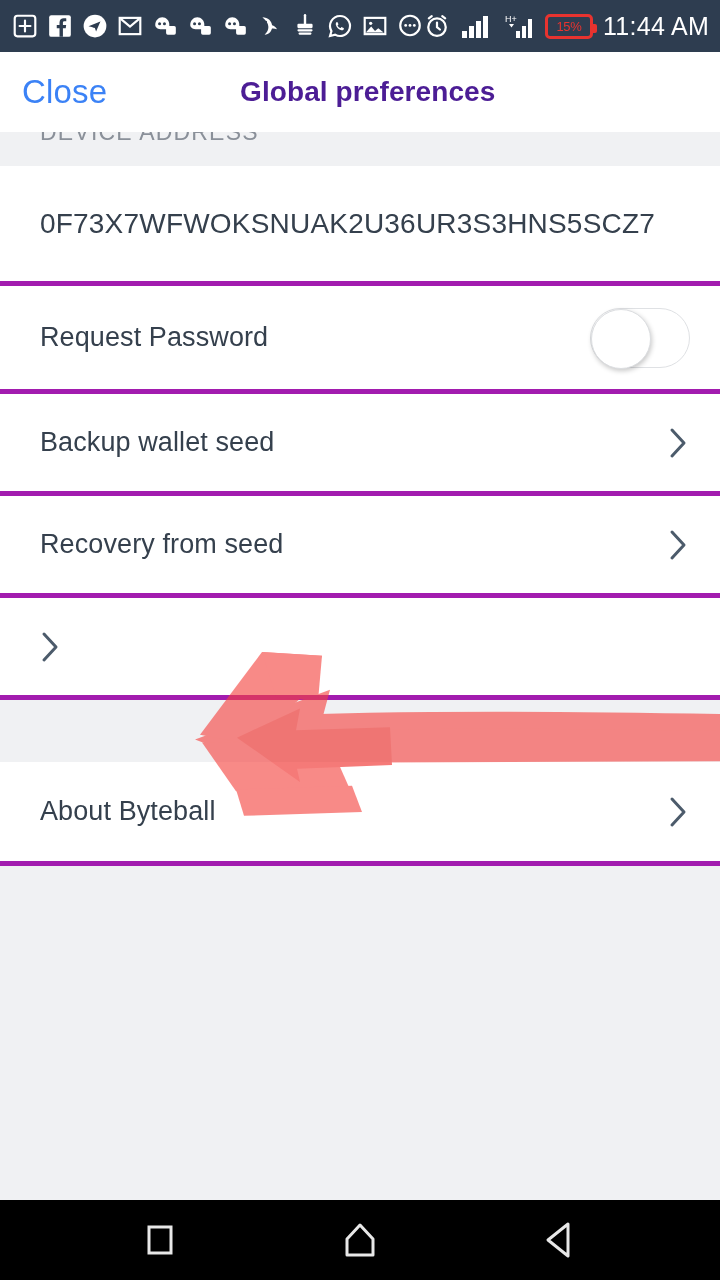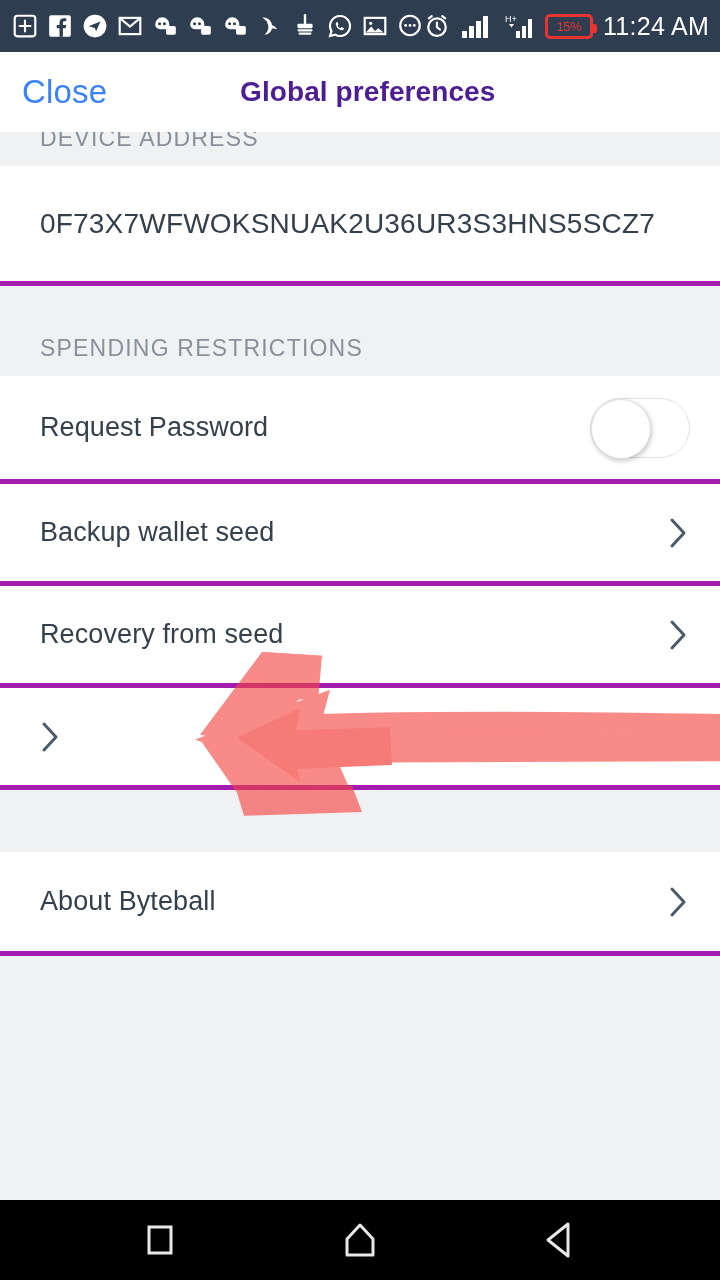--- a/index.html
+++ b/index.html
@@ -110,21 +110,21 @@
   }
   .sec-header {
     background: #f0f1f3;
     padding: 0 0 0 40px;
     display: flex;
     align-items: flex-end;
     color: #8a9099;
     font-size: 23px;
     letter-spacing: 1.2px;
   }
-  .sec-header span { display: block; padding-bottom: 14px; margin-top: 25px; }
+  .sec-header span { display: block; padding-bottom: 20px; margin-top: 25px; }
 
   .row {
     background: #ffffff;
     display: flex;
     align-items: center;
     padding: 0 30px 0 40px;
     border-bottom: 5px solid #a21caf;
     position: relative;
   }
   .row-label {
@@ -315,41 +315,38 @@
             <text x="4" y="9" font-size="9" fill="#fff" font-family="Liberation Sans">H+</text>
             <path d="M8 11l2.5 3.5L13 11z" fill="#fff"></path>
             <rect x="15" y="18" width="4" height="7" fill="#fff"></rect>
             <rect x="21" y="13" width="4" height="12" fill="#fff"></rect>
             <rect x="27" y="6" width="4" height="19" fill="#fff"></rect>
           </svg>
         </span>
       <span class="batt">
           <span class="batt-txt">15%</span>
         </span>
-      <span class="clock-text">11:24 AM</span>
+      <span class="clock-text">11:44 AM</span>
     </div>
   </div>
 
   <div class="nav-header">
     <div class="close-btn">Close</div>
     <div class="nav-title">Global preferences</div>
   </div>
 
   <div class="content">
 
     <div class="sec-header" style="height:34px">
       <span>DEVICE ADDRESS</span>
     </div>
     <div class="row" style="height:120px">
       <div class="mono-value">0F73X7WFWOKSNUAK2U36UR3S3HNS5SCZ7</div>
     </div>
 
-    <div class="sec-header" style="height:90px">
-      <span>SPENDING RESTRICTIONS</span>
-    </div>
     <div class="row" style="height:108px">
       <div class="row-label">Request Password</div>
       <div class="toggle">
         <div class="knob"></div>
       </div>
     </div>
 
     <div class="row" style="height:102px">
       <div class="row-label">Backup wallet seed</div>
       <span class="chev"><svg width="22" height="34" viewBox="0 0 22 34">

